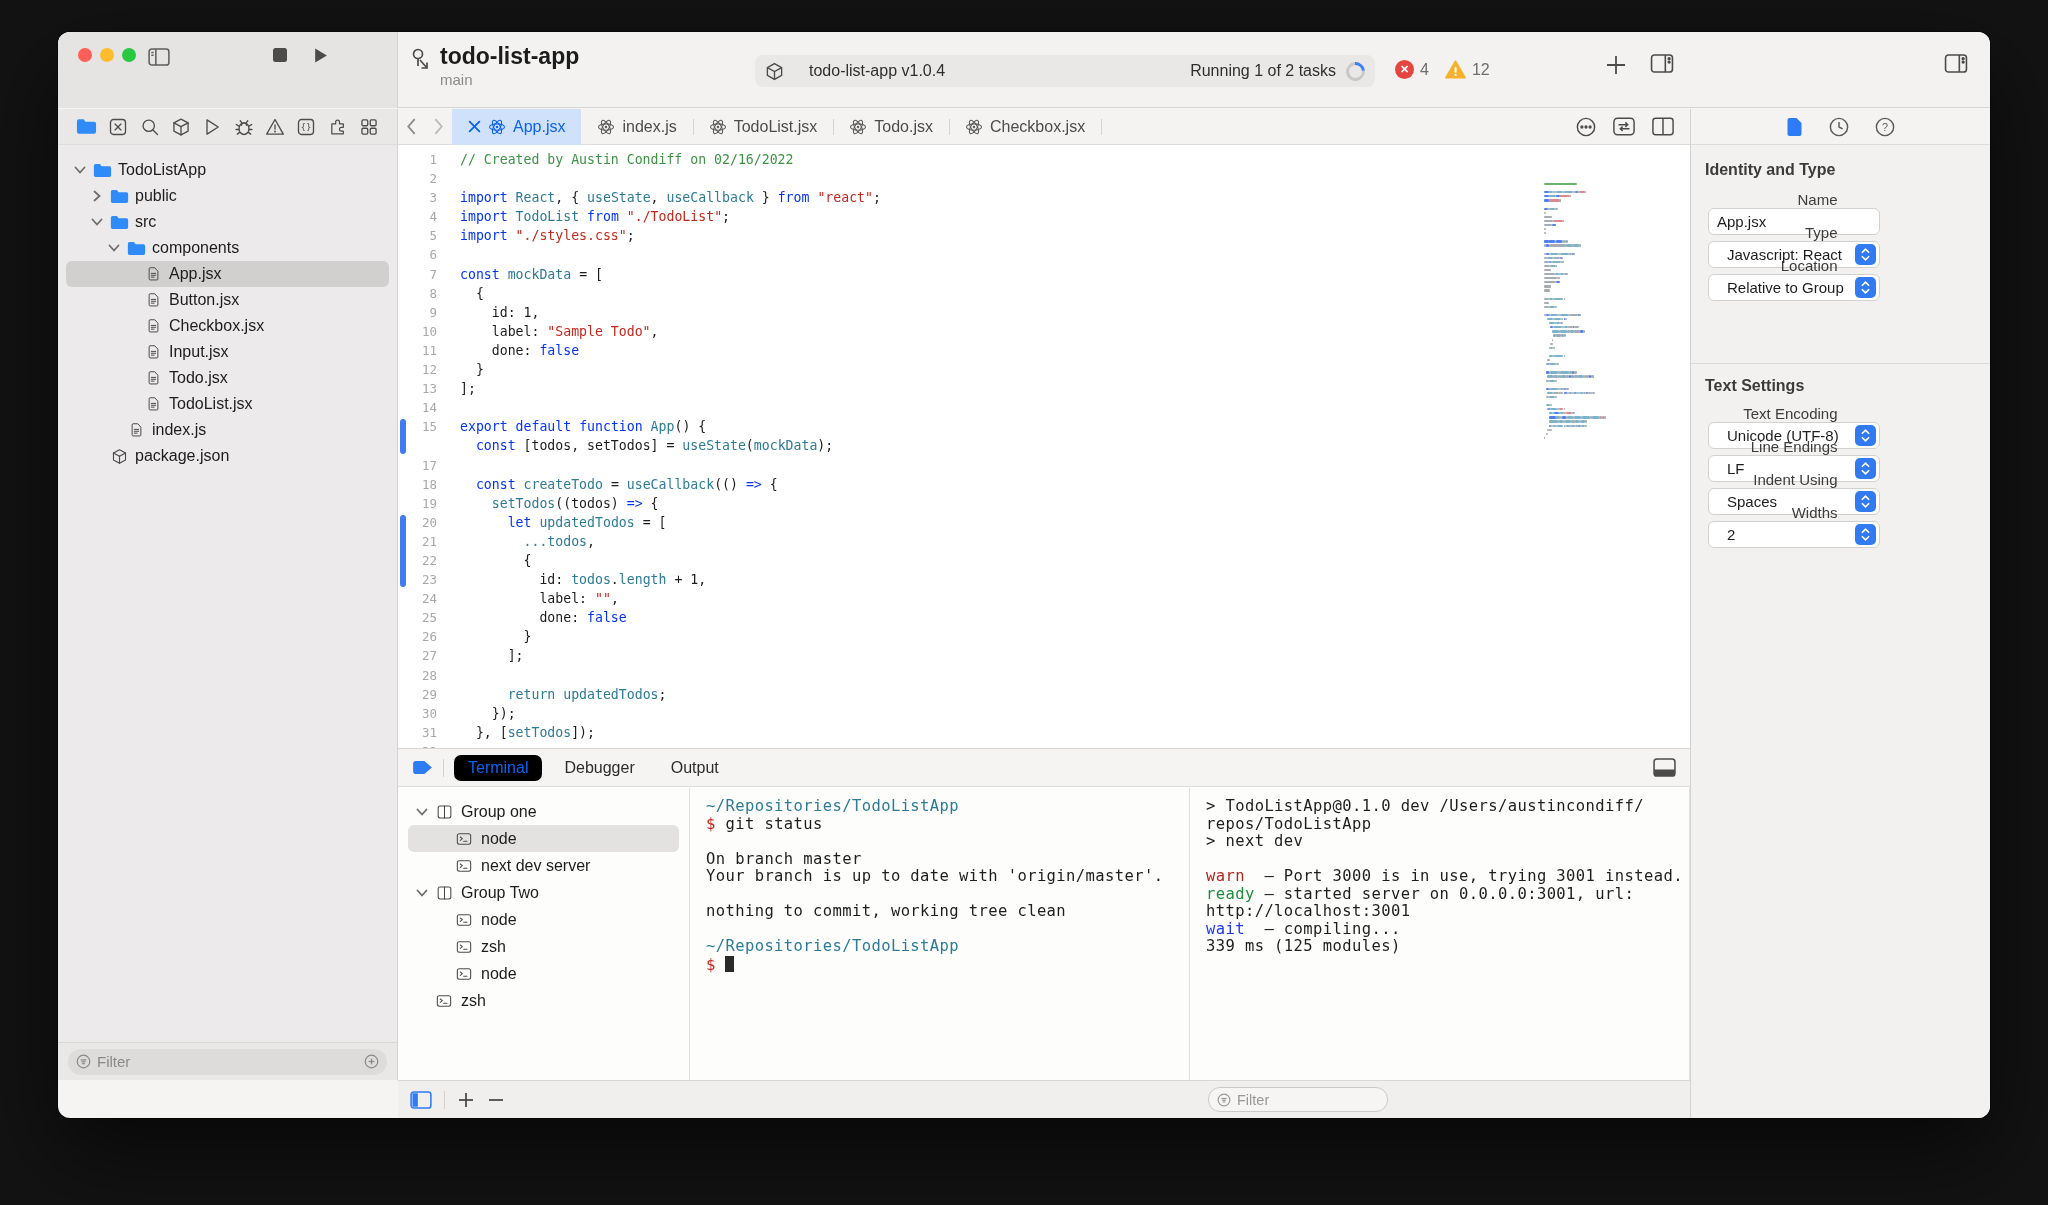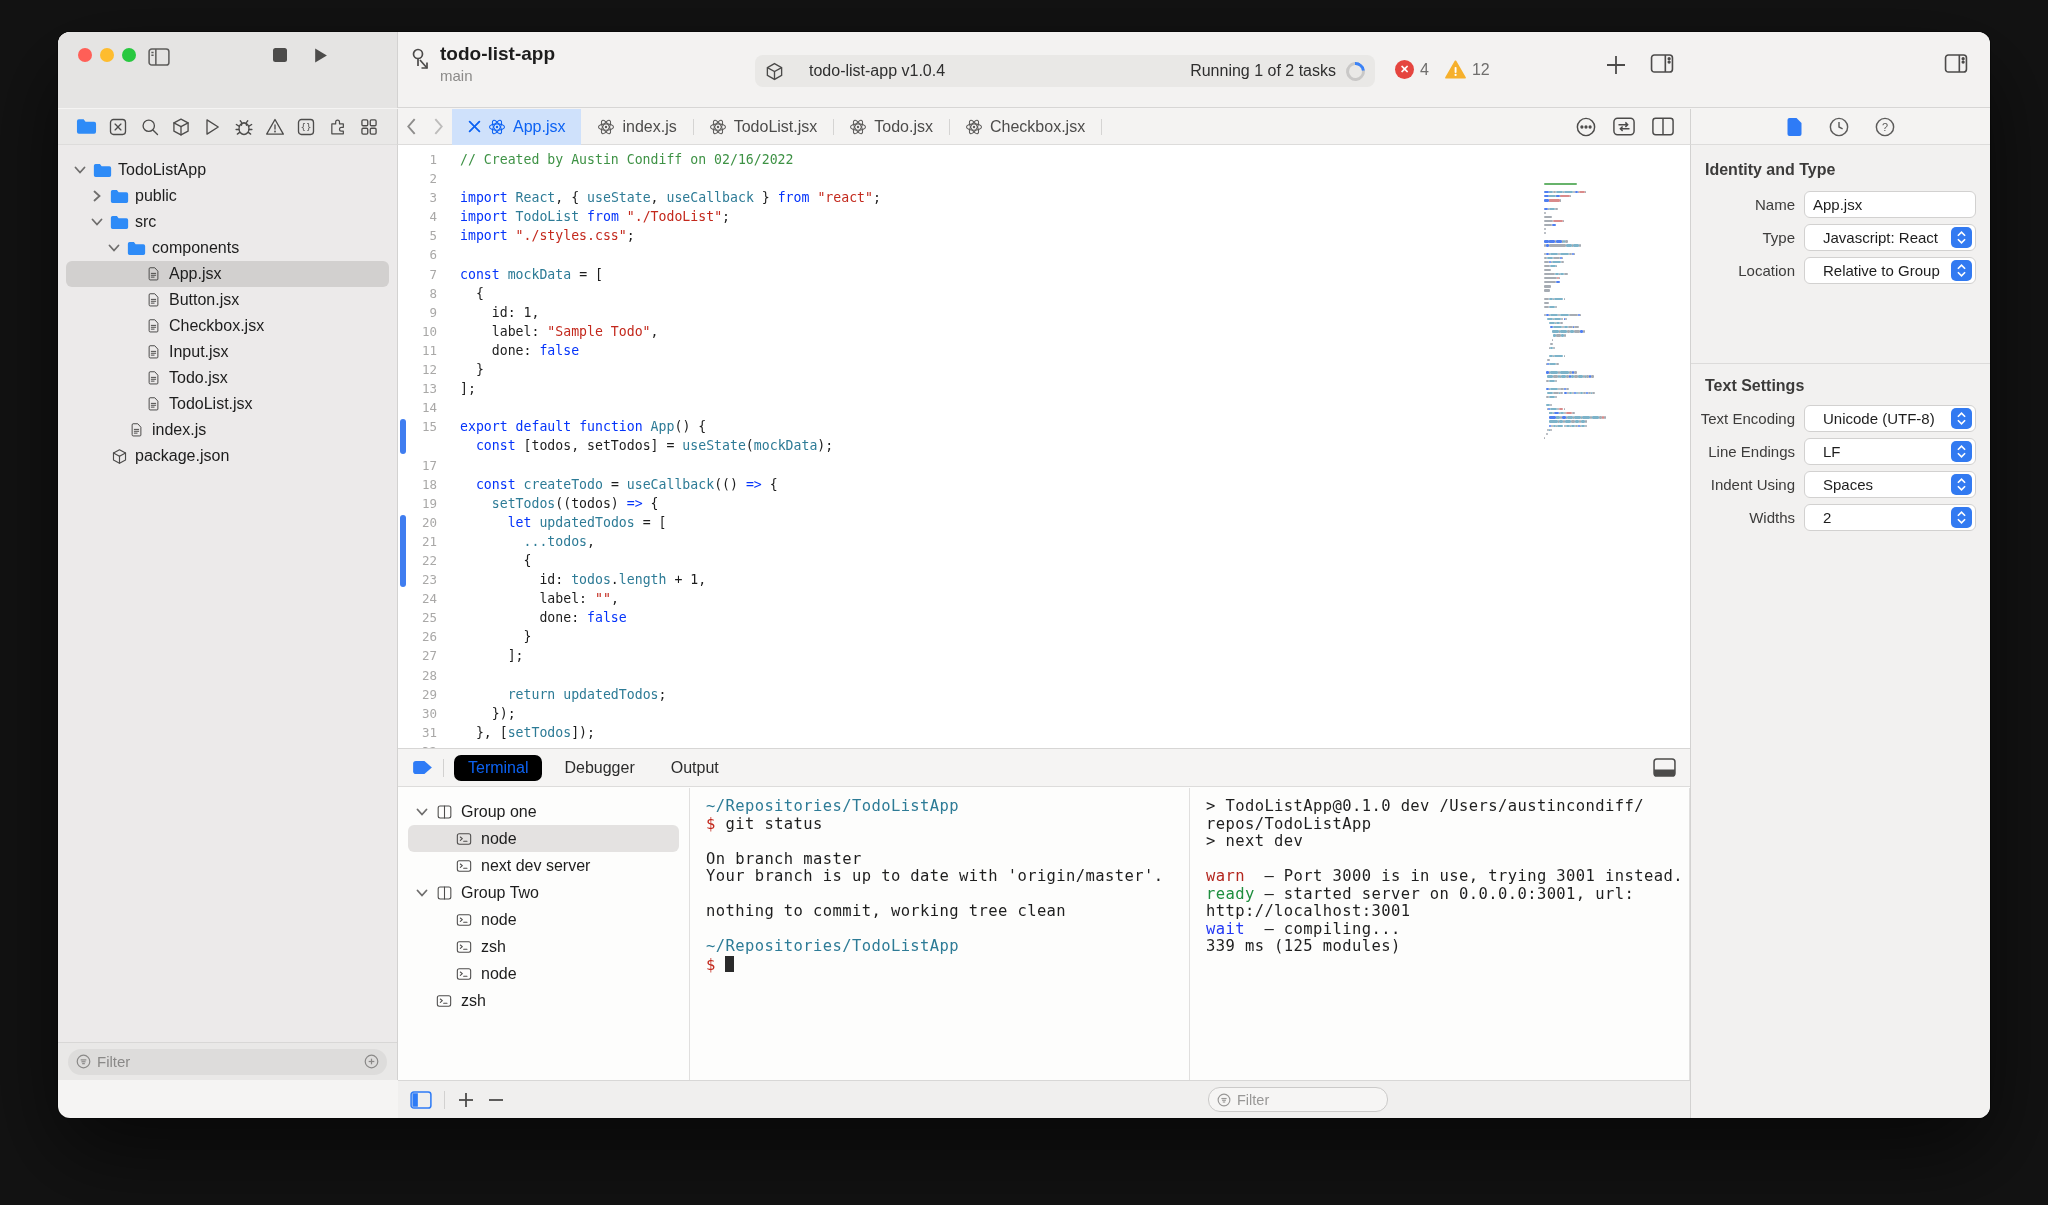--- a/index.html
+++ b/index.html
@@ -13,21 +13,21 @@
   
   .titlebar { position:absolute; left:0; top:0; right:0; height:76px; background:#f3f2f1;
     border-bottom:1px solid #d7d6d5; }
   .titlebar .tl-left { position:absolute; left:0; top:0; width:340px; height:76px;
     background:#e5e4e3; border-right:1px solid #d3d2d1; }
   .traffic { position:absolute; top:16px; width:14px; height:14px; border-radius:50%; }
   .sidebar-toggle { position:absolute; left:90px; top:16px; color:#5d5c5b; }
   .run-ctl { position:absolute; top:15px; color:#4c4b4a; }
   .proj-block { position:absolute; left:352px; top:12px; display:flex; align-items:flex-start; gap:8px; }
   .proj-names { line-height:1.1; }
-  .proj-title { font-size:19px; font-weight:700; color:#1c1c1c; }
+  .proj-title { font-size:23px; font-weight:700; color:#1c1c1c; }
   .proj-sub { font-size:15px; color:#8b8a89; margin-top:3px; }
   .status-pill { position:absolute; left:697px; top:23px; width:620px; height:32px; background:#e9e8e6;
     border-radius:8px; display:flex; align-items:center; padding:0 10px; }
   .status-pill .sp-left { display:flex; align-items:center; gap:25px; font-size:16px; color:#2f2f2f; flex:1; }
   .status-pill .sp-right { display:flex; align-items:center; gap:10px; font-size:16px; color:#2f2f2f; }
   .spinner { width:19px; height:19px; border-radius:50%; border:3px solid #c9c8c7;
     border-top-color:#3b82f6; transform:rotate(40deg); }
   .badges { position:absolute; left:1337px; top:28px; display:flex; align-items:center; gap:16px;
     font-size:16px; color:#6f6e6d; }
   .badge { display:flex; align-items:center; gap:6px; }
@@ -111,21 +111,21 @@
   .term-filter { position:absolute; left:810px; top:6px; width:180px; height:25px; border:1px solid #cbcac9;
     background:#f6f5f4; border-radius:12px; display:flex; align-items:center; gap:6px; padding:0 8px; color:#98979六; color:#989796; }
   .term-filter input { border:0; outline:0; background:transparent; width:110px; font-size:14.5px; color:#333;
     font-family:"Liberation Sans",sans-serif; }
   .term-filter input::placeholder { color:#989796; }
 
   
   .inspector { position:absolute; left:1632px; top:113px; width:300px; bottom:0; background:#f2f1f0; border-left:1px solid #d3d2d1;
     font-size:15.5px; color:#2a2a2a; }
   .isec-title { font-weight:700; color:#3c3b3a; font-size:16px; }
-  .irow { position:absolute; display:flex; align-items:center; }
+  .irow { position:absolute; display:flex; align-items:center;flex-direction:column; }
   .ilabel { width:96px; text-align:right; color:#3d3c3b; font-size:15px; flex:none; }
   .ictl { margin-left:9px; width:172px; }
   .itext-input { height:27px; background:#fff; border:1px solid #d2d1d0; border-radius:6px; padding:0 8px; font-size:15px;
     width:100%; outline:0; font-family:"Liberation Sans",sans-serif; color:#1d1d1d; }
   .iselect { height:27px; background:#fff; border:1px solid #d2d1d0; border-radius:6px; display:flex; align-items:center;
     padding:0 3px 0 18px; font-size:15px; color:#1d1d1d; justify-content:space-between; }
   .stepper { width:21px; height:21px; border-radius:5px; background:#327af1; color:#fff; display:flex; flex-direction:column;
     align-items:center; justify-content:center; gap:1px; flex:none; }
   .ipath { font-size:13.5px; line-height:17.5px; color:#1d1d1d; word-break:break-all; width:172px; margin-left:9px; }
   .hdiv { position:absolute; left:0; right:0; height:1px; background:#dcdbda; }

